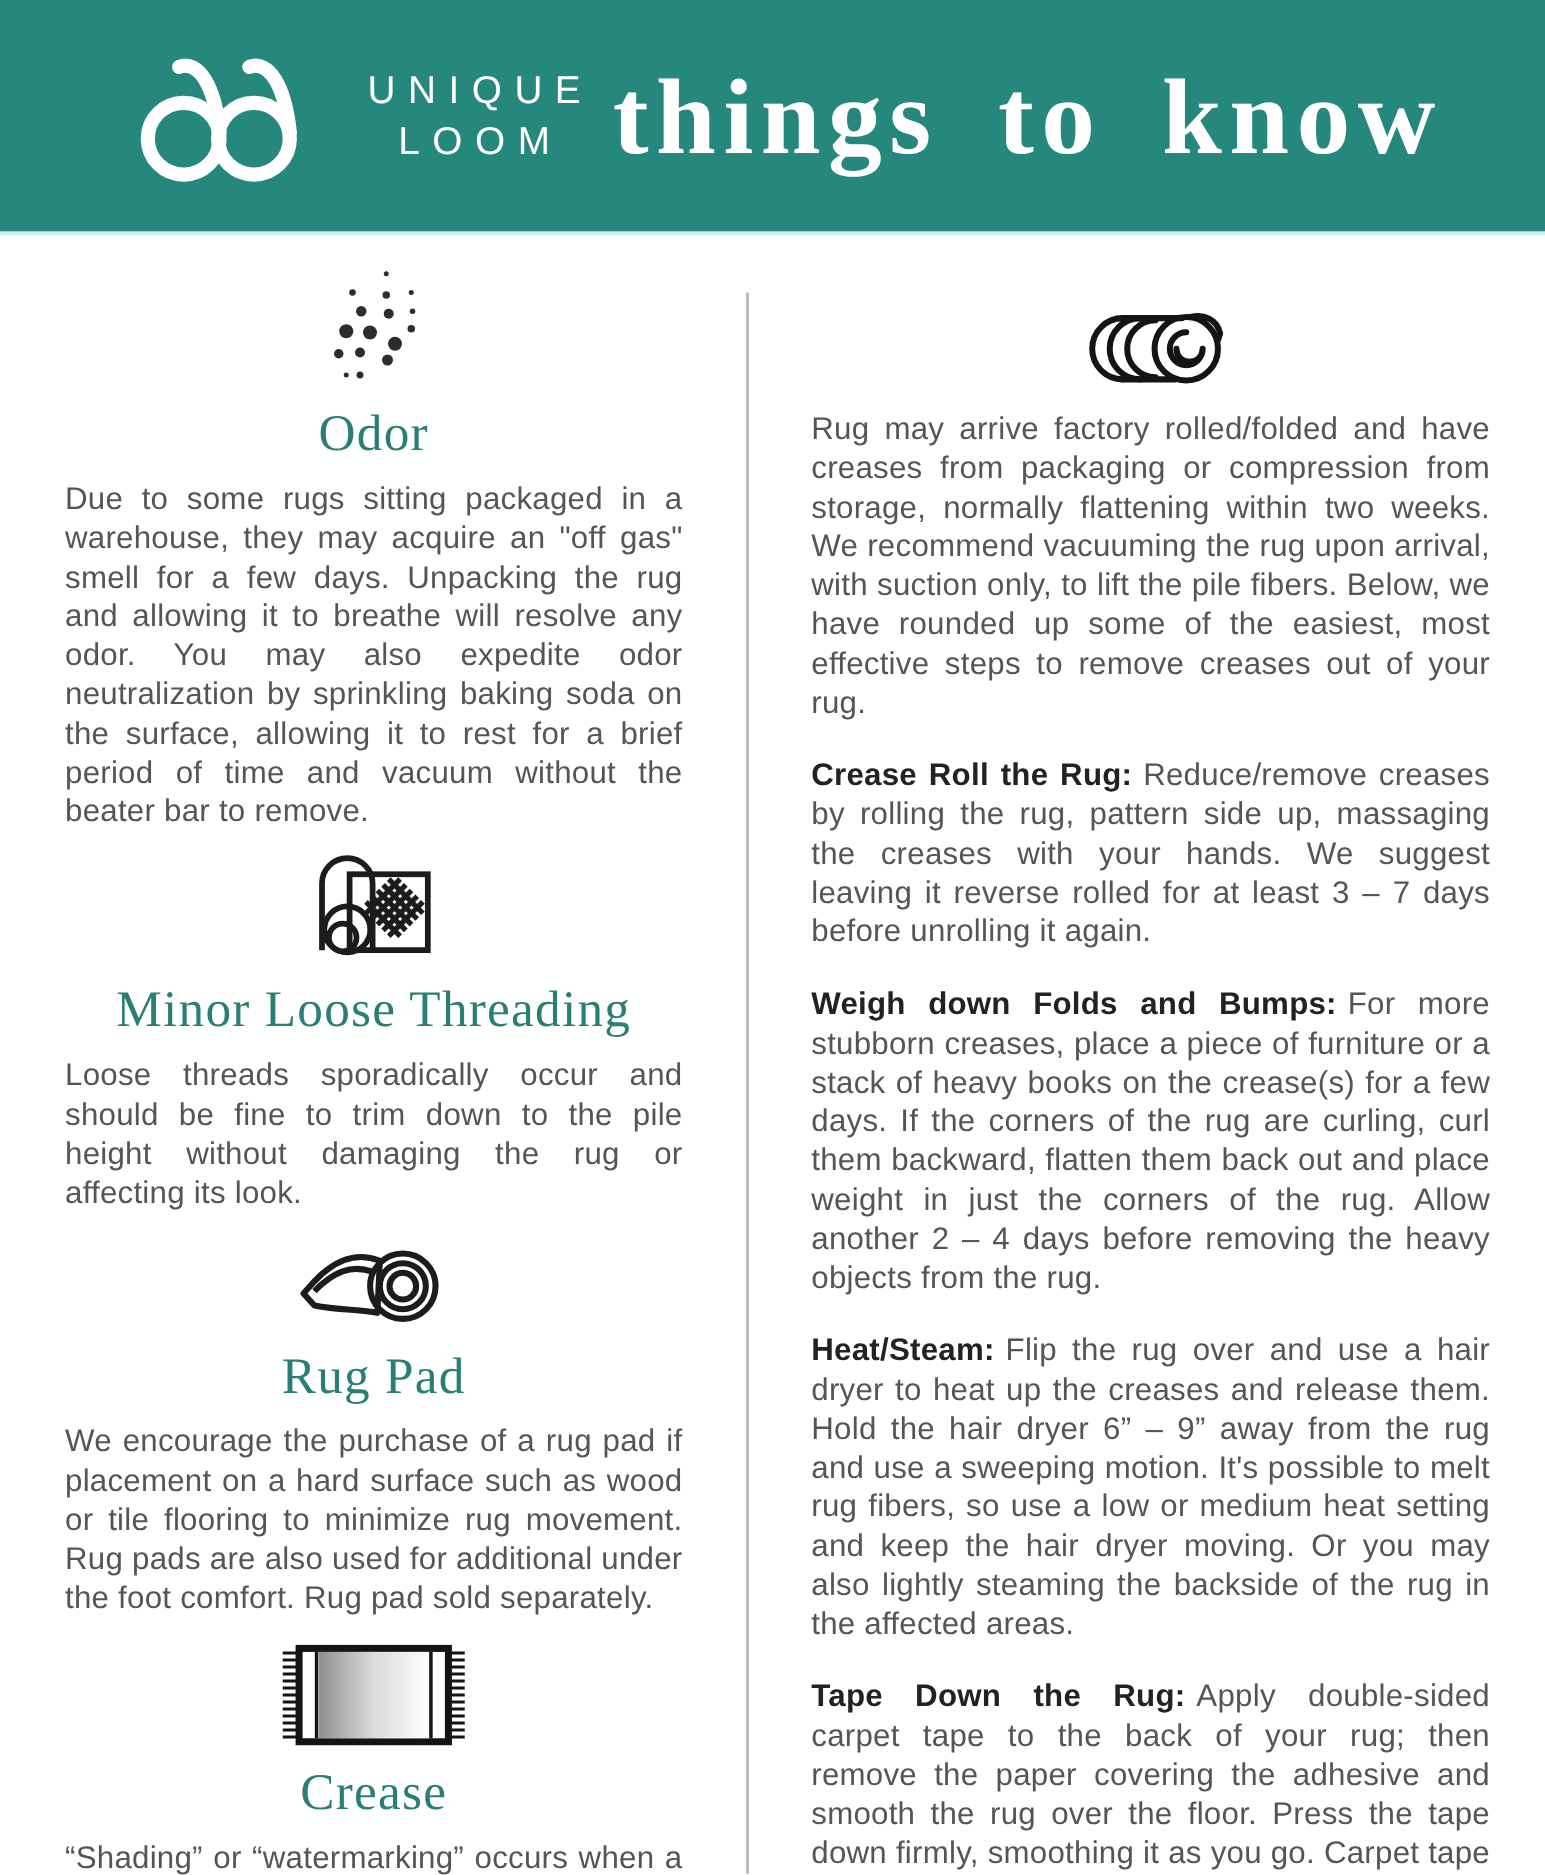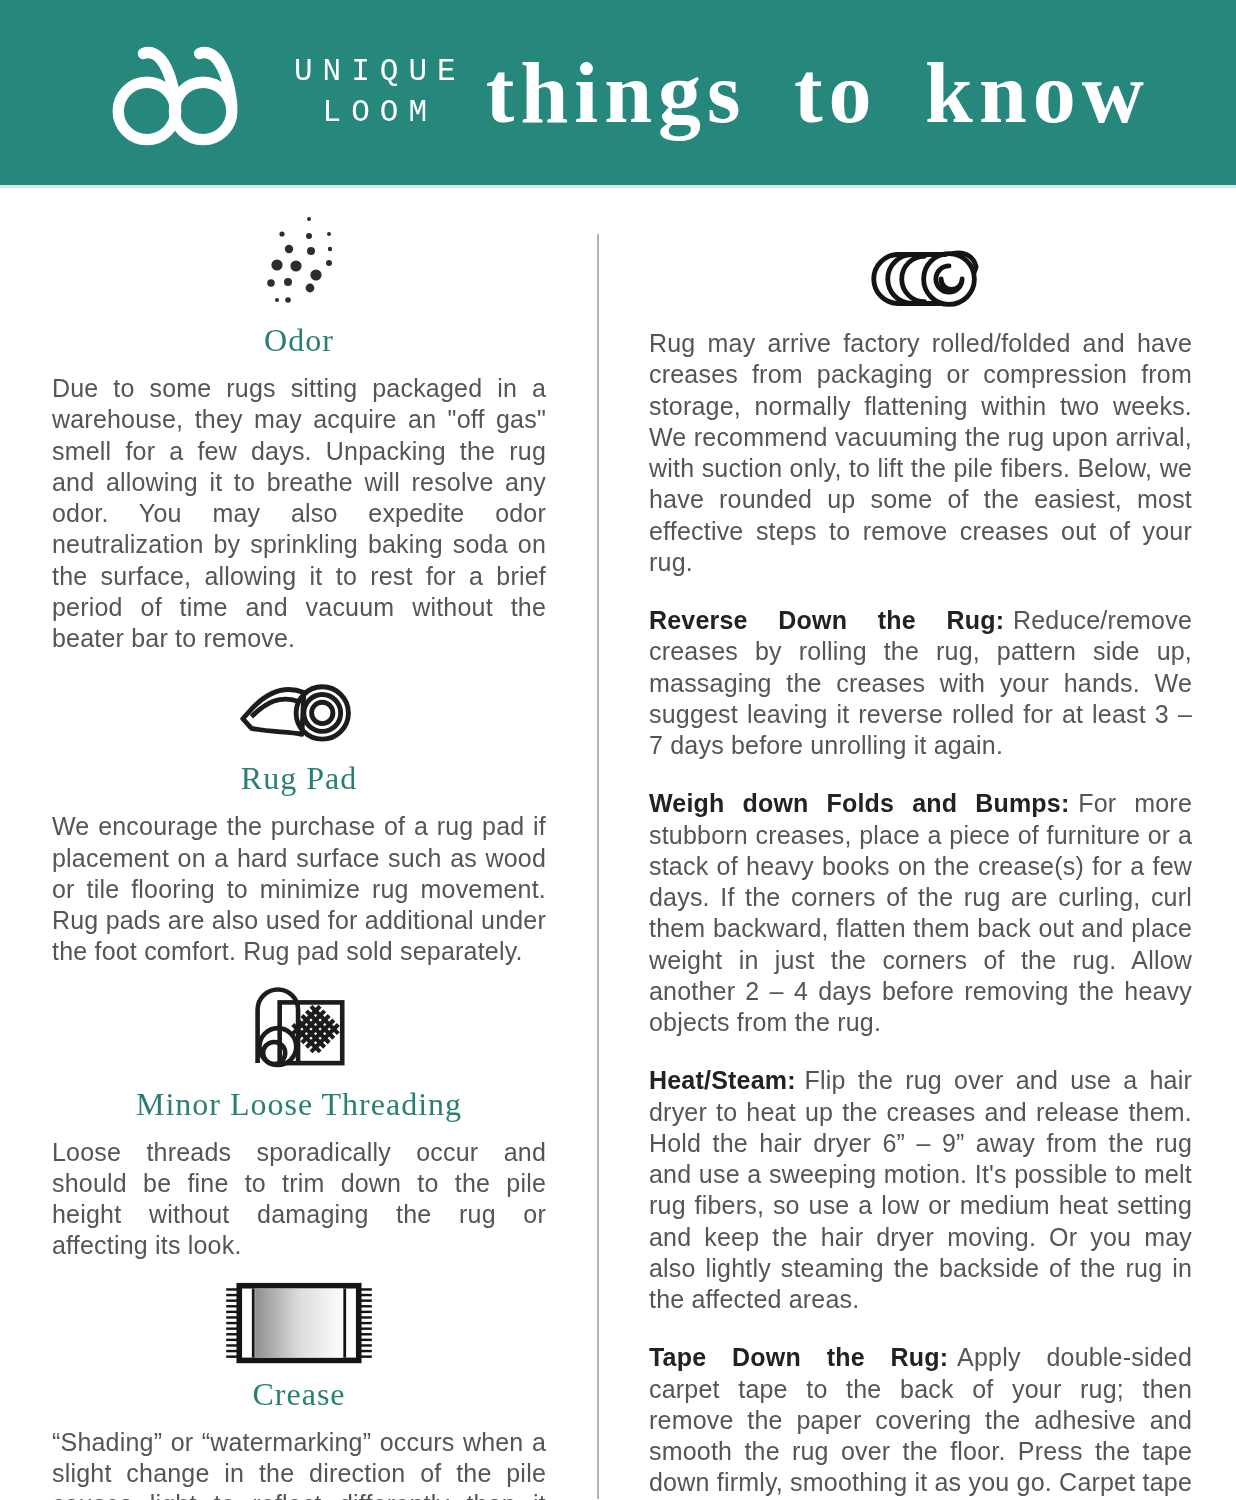--- a/index.html
+++ b/index.html
@@ -6,42 +6,42 @@
   body{
     width:1236px;height:1500px;overflow:hidden;background:#ffffff;
     font-family:"Liberation Sans","DejaVu Sans",sans-serif;color:#545456;
   }
   .page{width:1236px;height:1500px;position:relative;}
   
   .header{
     height:188px;background:#26877c;border-bottom:3px solid #cdeeea;
     box-sizing:border-box;display:flex;align-items:center;padding:0 56px 0 100px;
   }
-  .brand{display:flex;align-items:center;gap:26px;flex:0 0 auto;font-family:Liberation Mono, monospace;}
+  .brand{display:flex;align-items:center;gap:26px;flex:0 0 auto;}
   .brand-logo{width:168px;height:110px;}
   .brand-text{
     color:#ffffff;font-size:31px;letter-spacing:10px;line-height:1.3;
     text-align:center;font-weight:400;
   }
   .header-title{
     flex:1;text-align:center;color:#ffffff;
     font-family:"Liberation Serif","DejaVu Serif",serif;
     font-size:86px;letter-spacing:6px;word-spacing:20px;font-weight:700;
     padding-right:10px;white-space:nowrap;
   }
   
   .content{display:flex;align-items:stretch;}
   .col-left{width:597px;box-sizing:border-box;padding:24px 37px 0 38px;}
   .v-divider{width:2px;background:#b3b3b3;margin-top:46px;height:1265px;flex:0 0 auto;}
   .col-right{flex:1;box-sizing:border-box;padding:56px 30px 0 36px;}
   .section{text-align:center;}
   .icon-wrap{display:flex;justify-content:center;align-items:flex-end;}
   .section-title{
     font-family:"Liberation Serif","DejaVu Serif",serif;font-weight:400;
-    color:#2a7f74;font-size:32px;margin:10px 0 6px 0;letter-spacing:1px;
+    color:#2a7f74;font-size:41px;margin:10px 0 6px 0;letter-spacing:1px;
   }
   .body-text{
     text-align:justify;font-size:25px;line-height:1.25;margin:14px;color:#555557;
     letter-spacing:0.2px;
   }
   .sec-gap1{margin-top:16px;}
   .sec-gap2{margin-top:18px;}
   .sec-gap3{margin-top:20px;}
   .step{margin-top:27px;}
   .step-label{font-weight:700;color:#222224;margin-right:0.35em;}
@@ -94,34 +94,20 @@
               <circle cx="61" cy="76" r="4.4"></circle>
                 <circle cx="28" cy="88" r="2"></circle>
                 <circle cx="39" cy="88" r="2.8"></circle>
             </g>
           </svg>
         </div>
         <h2 class="section-title">Odor</h2>
         <p class="body-text">Due to some rugs sitting packaged in a warehouse, they may acquire an "off gas" smell for a few days. Unpacking the rug and allowing it to breathe will resolve any odor. You may also expedite odor neutralization by sprinkling baking soda on the surface, allowing it to rest for a brief period of time and vacuum without the beater bar to remove.</p>
       </div>
 
-      <div class="section sec-gap2">
-        <div class="icon-wrap">
-          <svg width="126" height="78" viewBox="0 0 130 80">
-            <path class="ic" d="M70 21 C50 13 32 21 16 38 L7 48 L16 58 C36 62 54 61 68 64 Z" fill="#ffffff" stroke-width="4.5" stroke-linejoin="round"></path>
-            <path class="ic" d="M64 30 C46 24 32 30 16 46" stroke-width="3.5"></path>
-            <circle class="ic" cx="89" cy="42" r="27" fill="#ffffff" stroke-width="4.5"></circle>
-            <circle class="ic" cx="89" cy="42" r="19" stroke-width="4"></circle>
-            <circle class="ic" cx="89" cy="42" r="11" stroke-width="4"></circle>
-          </svg>
-        </div>
-        <h2 class="section-title">Rug Pad</h2>
-        <p class="body-text">We encourage the purchase of a rug pad if placement on a hard surface such as wood or tile flooring to minimize rug movement. Rug pads are also used for additional under the foot comfort. Rug pad sold separately.</p>
-      </div>
-
       <div class="section sec-gap1">
         <div class="icon-wrap">
           <svg width="104" height="92" viewBox="0 0 110 100">
             <rect class="ic" x="34" y="20" width="68" height="66" stroke-width="4.5"></rect>
             <path class="ic" d="M10 86 L10 28 A22 22 0 0 1 54 28 L54 86" fill="#ffffff" stroke-width="4.5"></path>
             <circle class="ic" cx="32" cy="68" r="20" fill="#ffffff" stroke-width="4.5"></circle>
             <circle class="ic" cx="28" cy="75" r="12" fill="#ffffff" stroke-width="4.5"></circle>
             <g transform="translate(73,49) rotate(45)" stroke="#1c1c1c" stroke-width="4.5">
               <line x1="-21" y1="-14" x2="21" y2="-14"></line>
                 <line x1="-21" y1="-7" x2="21" y2="-7"></line>
@@ -131,20 +117,34 @@
               <line x1="-14" y1="-21" x2="-14" y2="21"></line>
                 <line x1="-7" y1="-21" x2="-7" y2="21"></line>
               <line x1="0" y1="-21" x2="0" y2="21"></line>
                 <line x1="7" y1="-21" x2="7" y2="21"></line>
               <line x1="14" y1="-21" x2="14" y2="21"></line>
             </g>
           </svg>
         </div>
         <h2 class="section-title">Minor Loose Threading</h2>
         <p class="body-text">Loose threads sporadically occur and should be fine to trim down to the pile height without damaging the rug or affecting its look.</p>
+      </div>
+
+      <div class="section sec-gap2">
+        <div class="icon-wrap">
+          <svg width="126" height="78" viewBox="0 0 130 80">
+            <path class="ic" d="M70 21 C50 13 32 21 16 38 L7 48 L16 58 C36 62 54 61 68 64 Z" fill="#ffffff" stroke-width="4.5" stroke-linejoin="round"></path>
+            <path class="ic" d="M64 30 C46 24 32 30 16 46" stroke-width="3.5"></path>
+            <circle class="ic" cx="89" cy="42" r="27" fill="#ffffff" stroke-width="4.5"></circle>
+            <circle class="ic" cx="89" cy="42" r="19" stroke-width="4"></circle>
+            <circle class="ic" cx="89" cy="42" r="11" stroke-width="4"></circle>
+          </svg>
+        </div>
+        <h2 class="section-title">Rug Pad</h2>
+        <p class="body-text">We encourage the purchase of a rug pad if placement on a hard surface such as wood or tile flooring to minimize rug movement. Rug pads are also used for additional under the foot comfort. Rug pad sold separately.</p>
       </div>
 
       <div class="section sec-gap3">
         <div class="icon-wrap">
           <svg width="152" height="84" viewBox="0 0 160 90">
             <defs>
               <linearGradient id="shadeGrad" x1="0" y1="0" x2="1" y2="0">
                 <stop offset="0" stop-color="#8f8f8f"></stop>
                 <stop offset="0.5" stop-color="#dcdcdc"></stop>
                 <stop offset="1" stop-color="#fdfdfd"></stop>
@@ -208,21 +208,21 @@
               <path d="M74 14 A26 26 0 0 0 74 66"></path>
               <circle cx="102" cy="40" r="29"></circle>
               <path d="M102 25 A15 15 0 1 0 117 40 A9 9 0 1 1 93 40"></path>
               <path d="M106 11 C118 8 130 13 133 26 L131 32"></path>
             </g>
           </svg>
         </div>
         <p class="body-text">Rug may arrive factory rolled/folded and have creases from packaging or compression from storage, normally flattening within two weeks. We recommend vacuuming the rug upon arrival, with suction only, to lift the pile fibers. Below, we have rounded up some of the easiest, most effective steps to remove creases out of your rug.</p>
 
         <p class="body-text step">
-          <span class="step-label">Reverse Down the Rug:</span><span>Reduce/remove creases by rolling the rug, pattern side up, massaging the creases with your hands. We suggest leaving it reverse rolled for at least 3 – 7 days before unrolling it again.</span>
+          <span class="step-label">Crease Roll the Rug:</span><span>Reduce/remove creases by rolling the rug, pattern side up, massaging the creases with your hands. We suggest leaving it reverse rolled for at least 3 – 7 days before unrolling it again.</span>
         </p>
 
         <p class="body-text step">
           <span class="step-label">Weigh down Folds and Bumps:</span><span>For more stubborn creases, place a piece of furniture or a stack of heavy books on the crease(s) for a few days. If the corners of the rug are curling, curl them backward, flatten them back out and place weight in just the corners of the rug. Allow another 2 – 4 days before removing the heavy objects from the rug.</span>
         </p>
 
         <p class="body-text step">
           <span class="step-label">Heat/Steam:</span><span>Flip the rug over and use a hair dryer to heat up the creases and release them. Hold the hair dryer 6” – 9” away from the rug and use a sweeping motion. It's possible to melt rug fibers, so use a low or medium heat setting and keep the hair dryer moving. Or you may also lightly steaming the backside of the rug in the affected areas.</span>
         </p>
 

